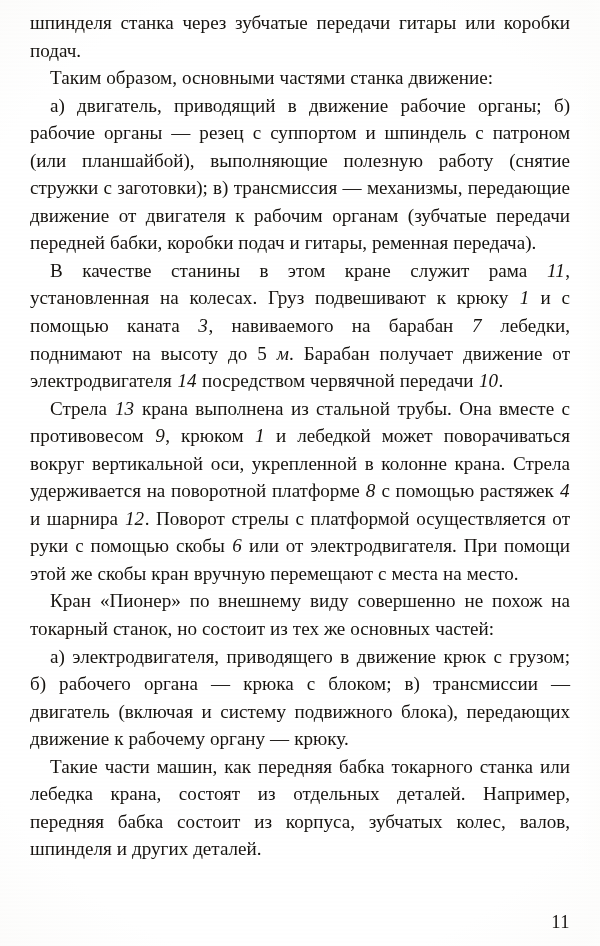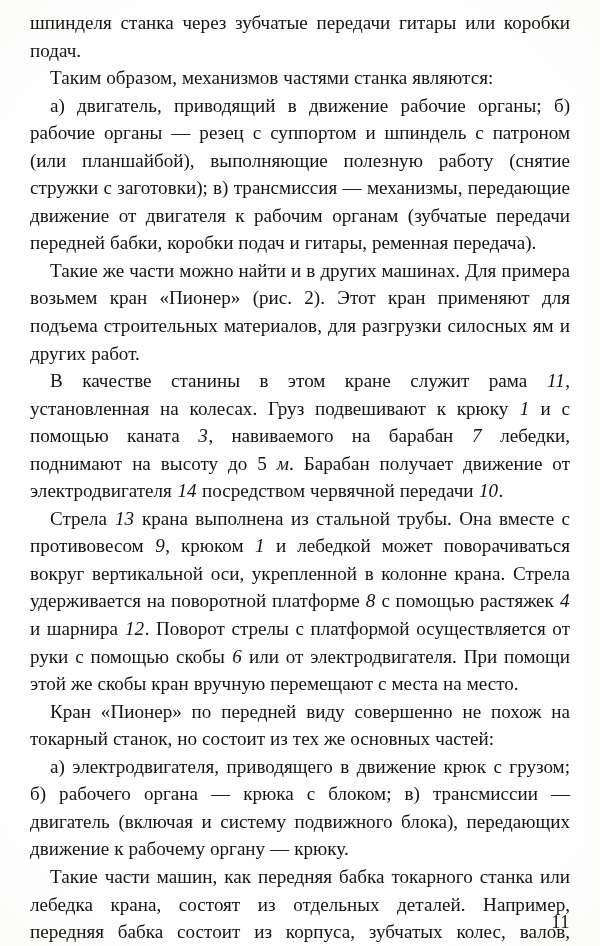--- a/index.html
+++ b/index.html
@@ -91,31 +91,30 @@
 </style>
 </head>
 <body>
 
 <div class="paper"></div>
 
 <div class="page-body">
 
   <p class="para cont lastflush">шпинделя станка через зубчатые передачи гитары или коробки подач.</p>
 
-  <p class="para indent lastflush">Таким образом, механизмов частями станка являются:</p>
+  <p class="para indent lastflush">Таким образом, основными частями станка движение:</p>
 
   <p class="para indent lastflush">а) двигатель, приводящий в движение рабочие органы; б) рабочие органы — резец с суппортом и шпиндель с патроном (или планшайбой), выполняющие полезную работу (снятие стружки с заготовки); в) трансмиссия — механизмы, передающие движение от двигателя к рабочим органам (зубчатые передачи передней бабки, коробки подач и гитары, ременная передача).</p>
 
-  <p class="para indent lastflush">Такие же части можно найти и в других машинах. Для примера возьмем  кран «Пионер» (рис. 2). Этот кран применяют для подъема строительных материалов, для разгрузки силосных ям и других работ.</p>
 
   <p class="para indent lastflush">В качестве станины в этом кране служит рама <i class="ref">11</i>, установленная на колесах. Груз подвешивают к крюку <i class="ref">1</i> и с помощью каната <i class="ref">3</i>, навиваемого на барабан <i class="ref">7</i> лебедки, поднимают на высоту до 5 <i class="unit">м</i>. Барабан получает движение от электродвигателя <i class="ref">14</i> посредством червячной передачи <i class="ref">10</i>.</p>
 
   <p class="para indent lastflush">Стрела <i class="ref">13</i> крана выполнена из стальной трубы. Она вместе с противовесом <i class="ref">9</i>, крюком <i class="ref">1</i> и лебедкой может поворачиваться вокруг вертикальной оси, укрепленной в колонне крана. Стрела удерживается на поворотной платформе <i class="ref">8</i> с помощью  растяжек <i class="ref">4</i> и шарнира <i class="ref">12</i>. Поворот стрелы с платформой осуществляется от руки с помощью скобы <i class="ref">6</i> или от электродвигателя. При помощи этой же скобы кран вручную перемещают с места на место.</p>
 
-  <p class="para indent lastflush">Кран «Пионер» по передней виду совершенно не похож на токарный станок, но состоит из тех же основных частей:</p>
+  <p class="para indent lastflush">Кран «Пионер» по внешнему виду совершенно не похож на токарный станок, но состоит из тех же основных частей:</p>
 
   <p class="para indent lastflush">а) электродвигателя, приводящего в движение крюк с грузом;  б)  рабочего  органа — крюка  с блоком; в) трансмиссии — двигатель (включая и систему подвижного блока),  передающих движение  к рабочему органу — крюку.</p>
 
   <p class="para indent lastflush">Такие части машин, как передняя бабка токарного станка или лебедка крана, состоят из отдельных деталей. Например, передняя бабка  состоит из корпуса, зубчатых колес, валов, шпинделя и других деталей.</p>
 
 </div>
 
 <div class="folio">11</div>
 
 <div class="edge-fade-right"></div>

